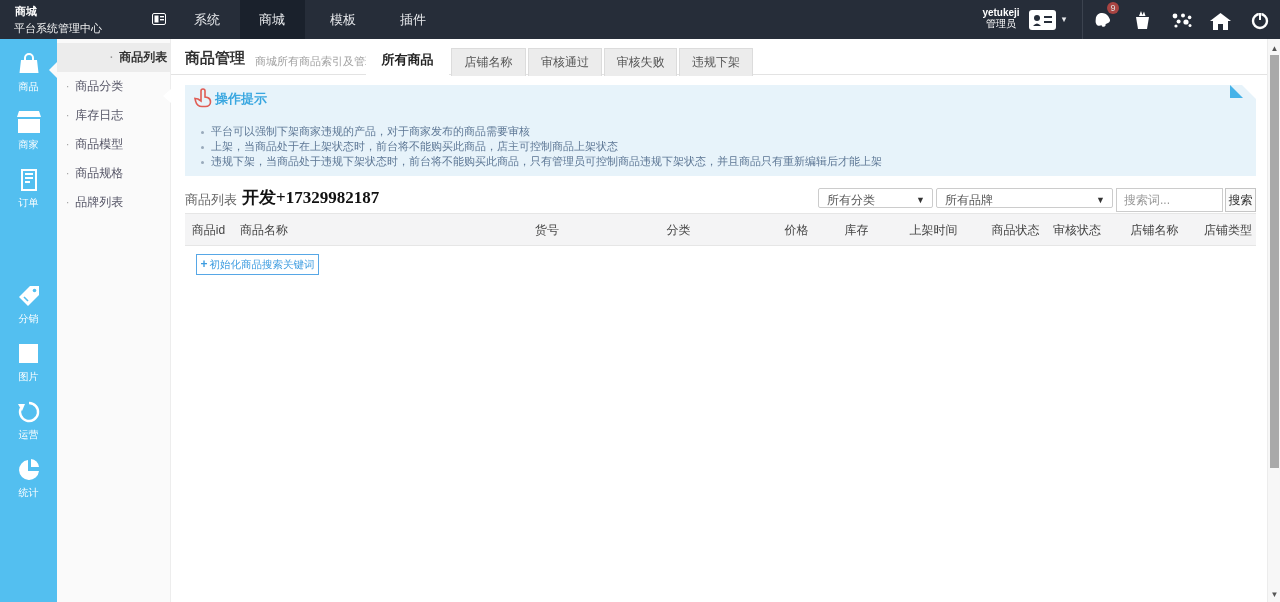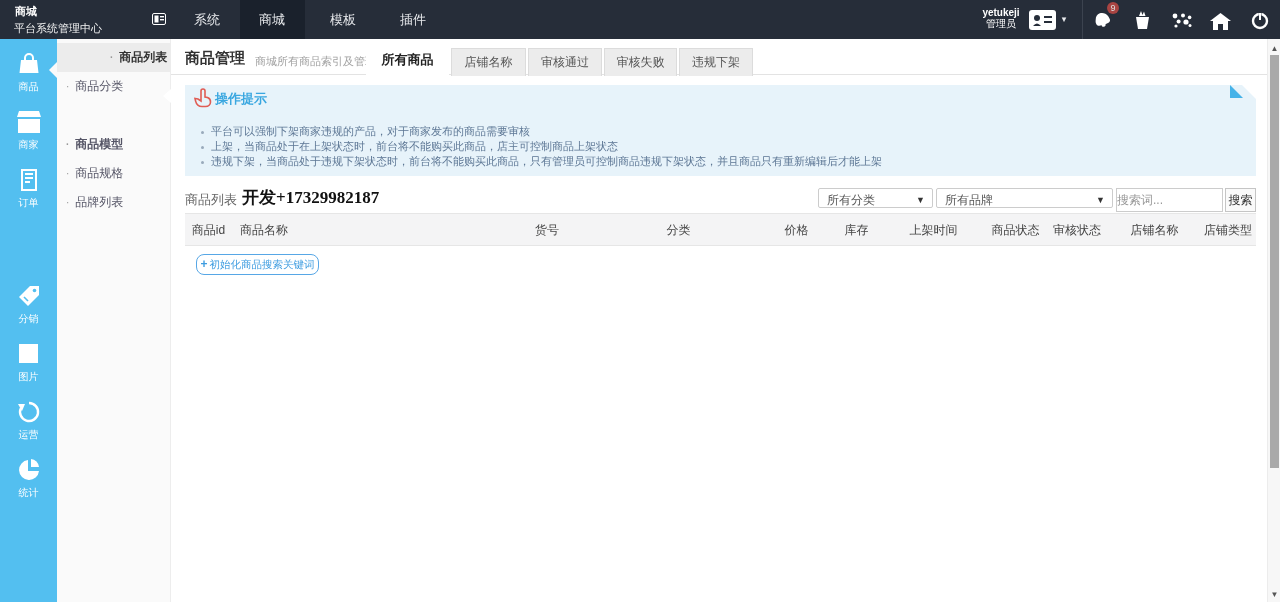--- a/index.html
+++ b/index.html
@@ -53,29 +53,29 @@
   .tipline b.d { display:inline-block; width:3px; height:3px; background:#9ab; border-radius:50%; vertical-align:middle; margin-right:7px; }
 
   
   #lrow { position:absolute; left:0; top:147px; width:1096px; height:27px; }
   #ltitle { position:absolute; left:14px; top:5px; font-size:13px; color:#666; }
   #ldev { position:absolute; left:71px; top:0px; font-size:17px; font-weight:bold; color:#111; font-family:"Liberation Serif", serif; }
   .sel { position:absolute; top:2px; height:20px; border:1px solid #ccc; border-radius:2px; background:#fff;
     font-size:12px; color:#555; line-height:22px; padding-left:8px; }
   .sel .car { position:absolute; right:7px; top:0px; color:#333; font-size:9px; }
   #sinput { position:absolute; left:945px; top:2px; width:107px; height:24px; border:1px solid #ccc; background:#fff;
-    font-size:12px; color:#999; line-height:22px; }
+    font-size:12px; color:#999; line-height:22px; padding-left:7px; }
   #sbtn { position:absolute; left:1054px; top:2px; width:31px; height:24px; border:1px solid #c5c5c5; background:#fafafa;
     font-size:12px; color:#333; line-height:22px; text-align:center; }
 
   
   #thead { position:absolute; left:14px; top:174px; width:1071px; height:33px; background:#f4f4f5;
     border-top:1px solid #e6e6e6; border-bottom:1px solid #e6e6e6; }
   .th { position:absolute; top:0; height:33px; line-height:33px; font-size:12px; color:#444; text-align:center; }
-  #initbtn { position:absolute; left:25px; top:215px; width:123px; height:21px; border:1px solid #57a7e6; border-radius:8px;
+  #initbtn { position:absolute; left:25px; top:215px; width:123px; height:21px; border:1px solid #57a7e6; border-radius:0;
     background:#fff; color:#3d9ce0; font-size:10.5px; line-height:19px; text-align:center; }
   #initbtn b { font-size:12px; font-weight:bold; margin-right:2px; }
   #tbody { position:absolute; left:14px; top:239px; width:1071px; height:324px; }
 
   
   #sbar { position:absolute; left:1267px; top:39px; width:13px; height:563px; background:#f7f7f7; border-left:1px solid #ececec; }
   #sthumb { position:absolute; left:2px; top:16px; width:9px; height:413px; background:#a9a9a9; }
   .sarr { position:absolute; left:0px; width:13px; text-align:center; color:#555; font-size:8px; }
 </style>
 </head>
@@ -183,21 +183,22 @@
     <svg width="24" height="24" viewBox="0 0 24 24">
         <path d="M11 2 a10 10 0 1 0 11 11 L11 13 Z" fill="#fff"></path>
         <path d="M14 1 a9 9 0 0 1 8 8 L14 9 Z" fill="#fff"></path>
       </svg>
     <div class="blabel">统计</div>
   </div>
 </div>
 <div id="sidenav">
   <div class="snitem" id="sn-active" style="top:4px;"><span class="dot">·</span>商品列表</div>
   <div class="snitem" style="top:33px;"><span class="dot">·</span>商品分类</div>
-  <div class="snitem" style="top:91px;font-weight:bold;"><span class="dot">·</span>商品模型</div>
+  <div class="snitem" style="top:62px;"><span class="dot">·</span>库存日志</div>
+  <div class="snitem" style="top:91px;"><span class="dot">·</span>商品模型</div>
   <div class="snitem" style="top:120px;"><span class="dot">·</span>商品规格</div>
   <div class="snitem" style="top:149px;"><span class="dot">·</span>品牌列表</div>
   <div id="snotch"></div>
 </div>
 <div id="content">
   <div id="chead">
     <div id="ctitle">商品管理</div>
     <div id="csub">商城所有商品索引及管理</div>
     <div id="tab-active">所有商品</div>
     <div class="tab" style="left:280px;width:75px;">店铺名称</div>

